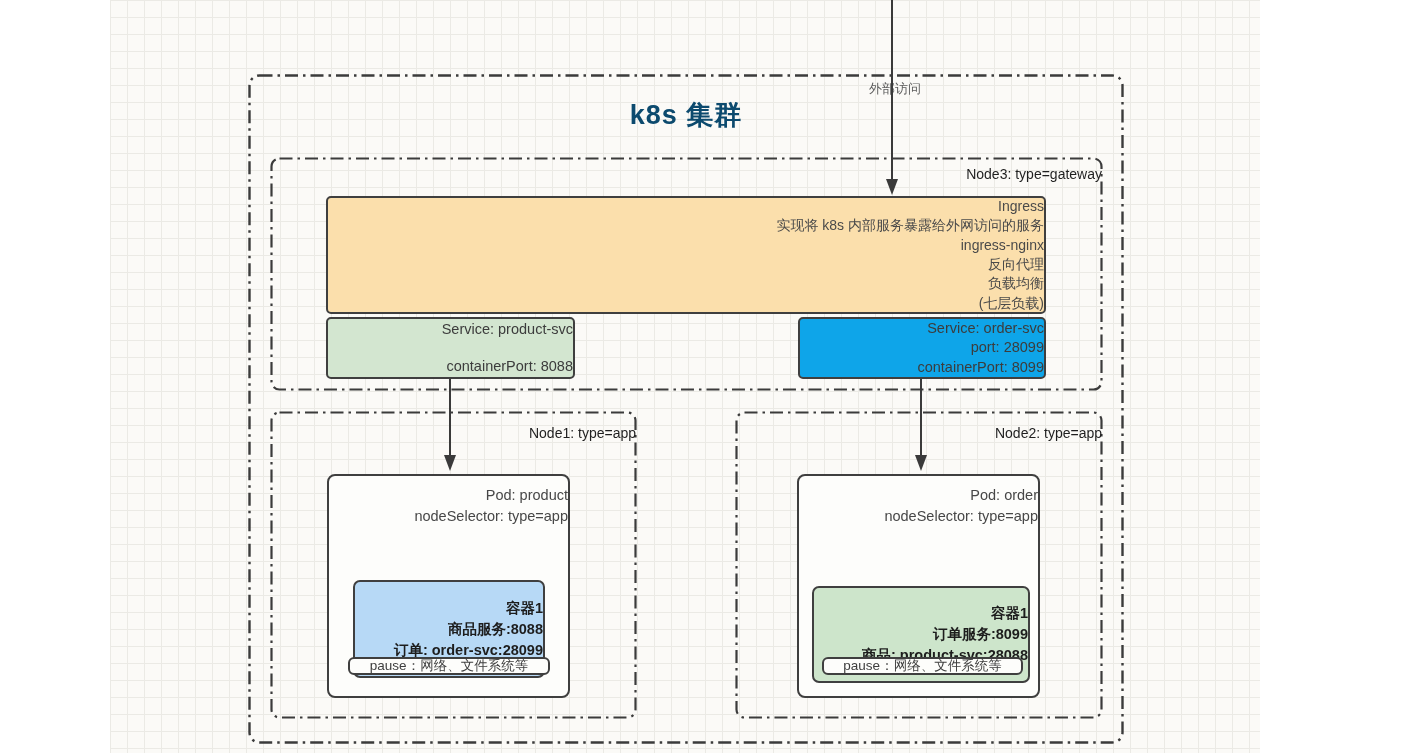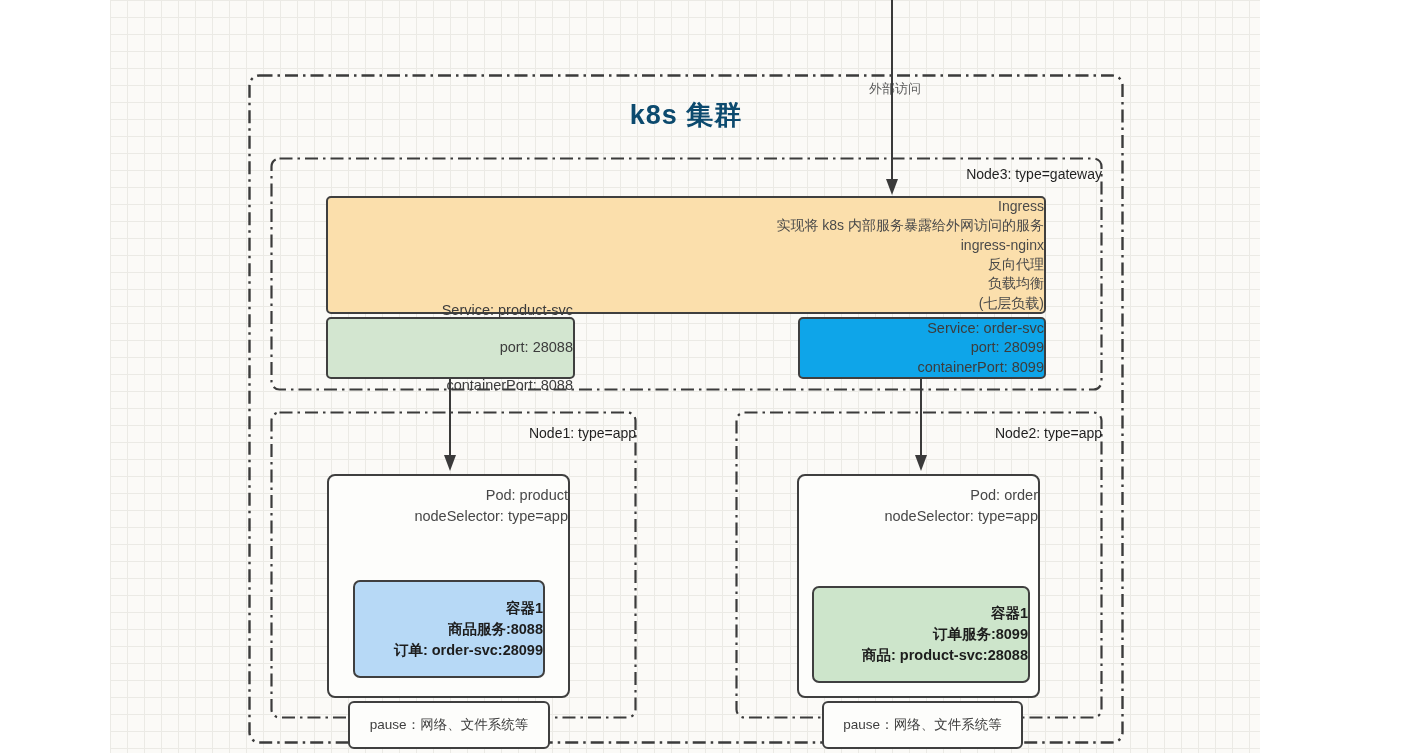--- a/index.html
+++ b/index.html
@@ -56,23 +56,23 @@
   .pod1{left:327px;}
   .pod2{left:797px;}
   .container-box{
     border-radius:7px;font-weight:bold;color:#1d1d1d;
     font-size:14.5px;line-height:21px;
     display:flex;flex-direction:column;justify-content:center;margin-top:48px;
   }
   .container1{left:353px;top:532px;width:192px;height:98px;}
   .container2{left:812px;top:538px;width:218px;height:97px;}
   .pause-box{
-    top:657px;height:48px;border-radius:6px;
+    top:657px;height:18px;border-radius:6px;
     font-size:13.5px;color:#3e3e3e;
-    display:flex;align-items:center;justify-content:center;white-space:nowrap;margin-top:44px;
+    display:flex;align-items:center;justify-content:center;white-space:nowrap;
   }
   .pause1{left:348px;width:202px;}
   .pause2{left:822px;width:201px;}
 </style>
 </head>
 <body>
 
 <div class="grid"></div>
 
 <div class="abs center ext-label">外部访问</div>
@@ -102,21 +102,20 @@
   <div>Ingress</div>
   <div>实现将 k8s 内部服务暴露给外网访问的服务</div>
   <div>ingress-nginx</div>
   <div>反向代理</div>
   <div>负载均衡</div>
   <div>(七层负载)</div>
 </div>
 
 <div class="abs center solid-box service-box service-product" style="background-color: rgb(211, 230, 208); gap: 18px;">
   <div>Service: product-svc</div>
-  <div>port: 28088</div>
   <div>containerPort: 8088</div>
 </div>
 
 <div class="abs center solid-box service-box service-order" style="background-color: #0ea5e9;">
   <div>Service: order-svc</div>
   <div>port: 28099</div>
   <div>containerPort: 8099</div>
 </div>
 
 <div class="abs center node-label node1-label">Node1: type=app</div>

